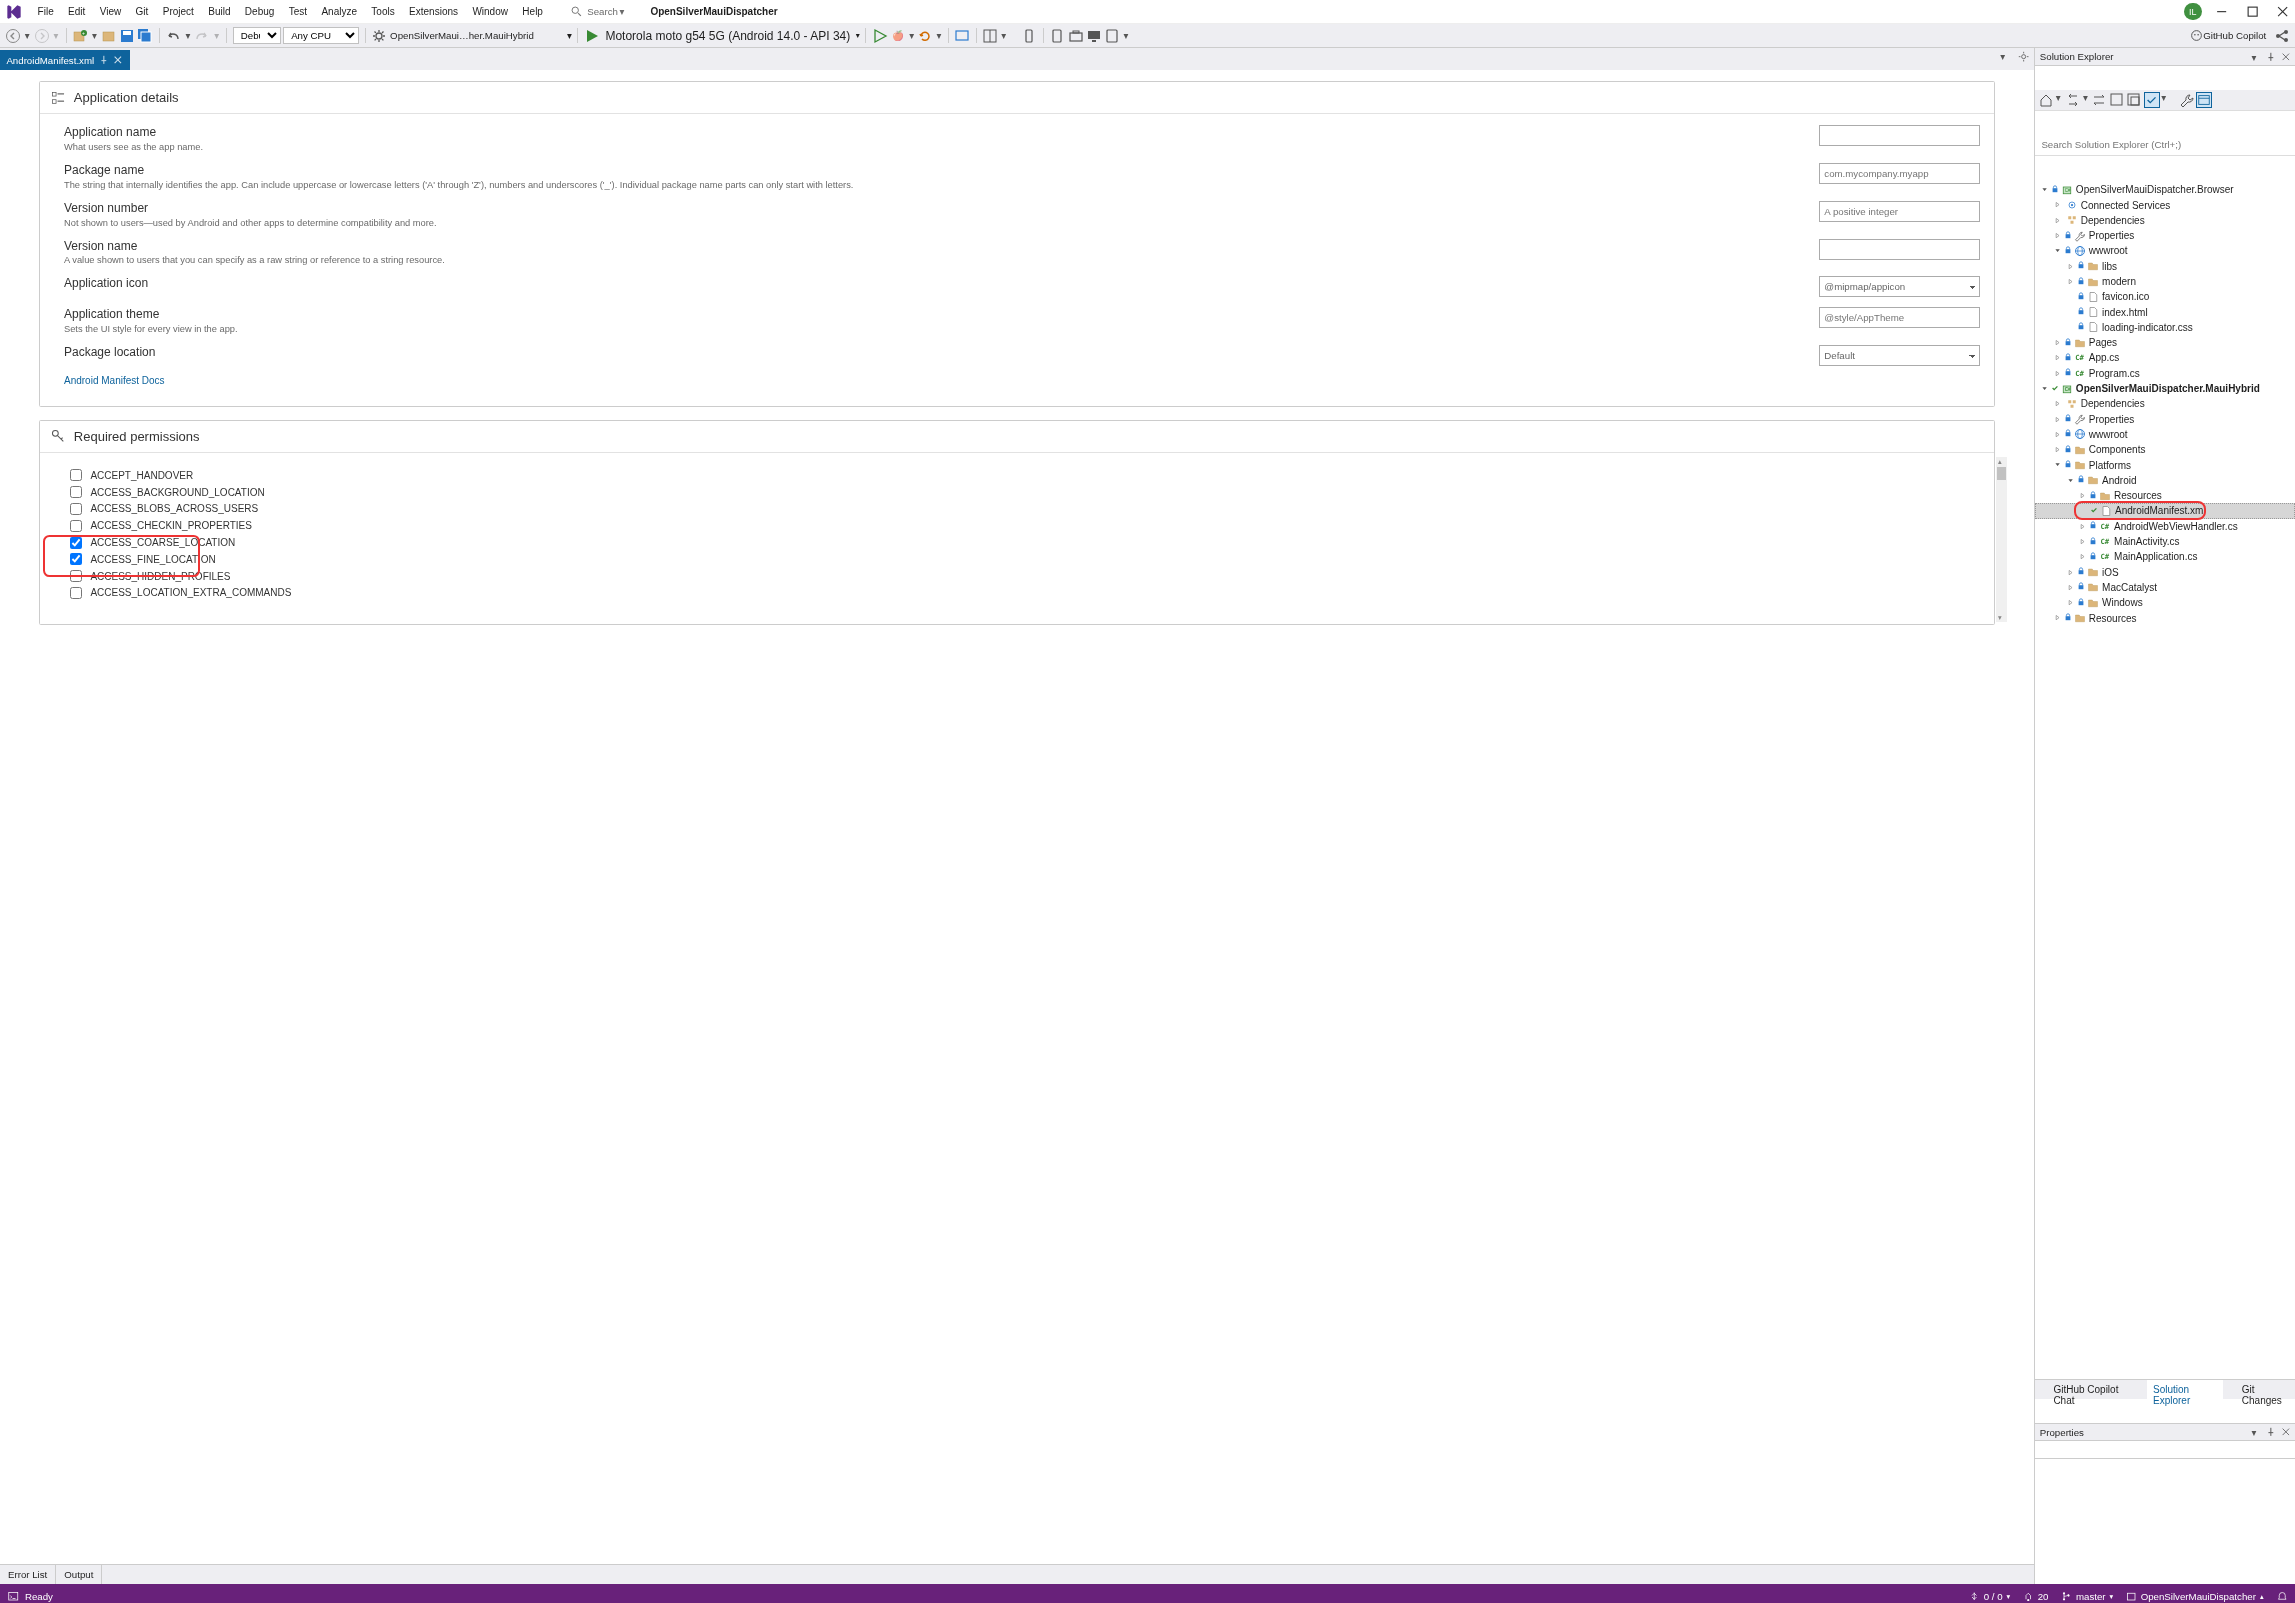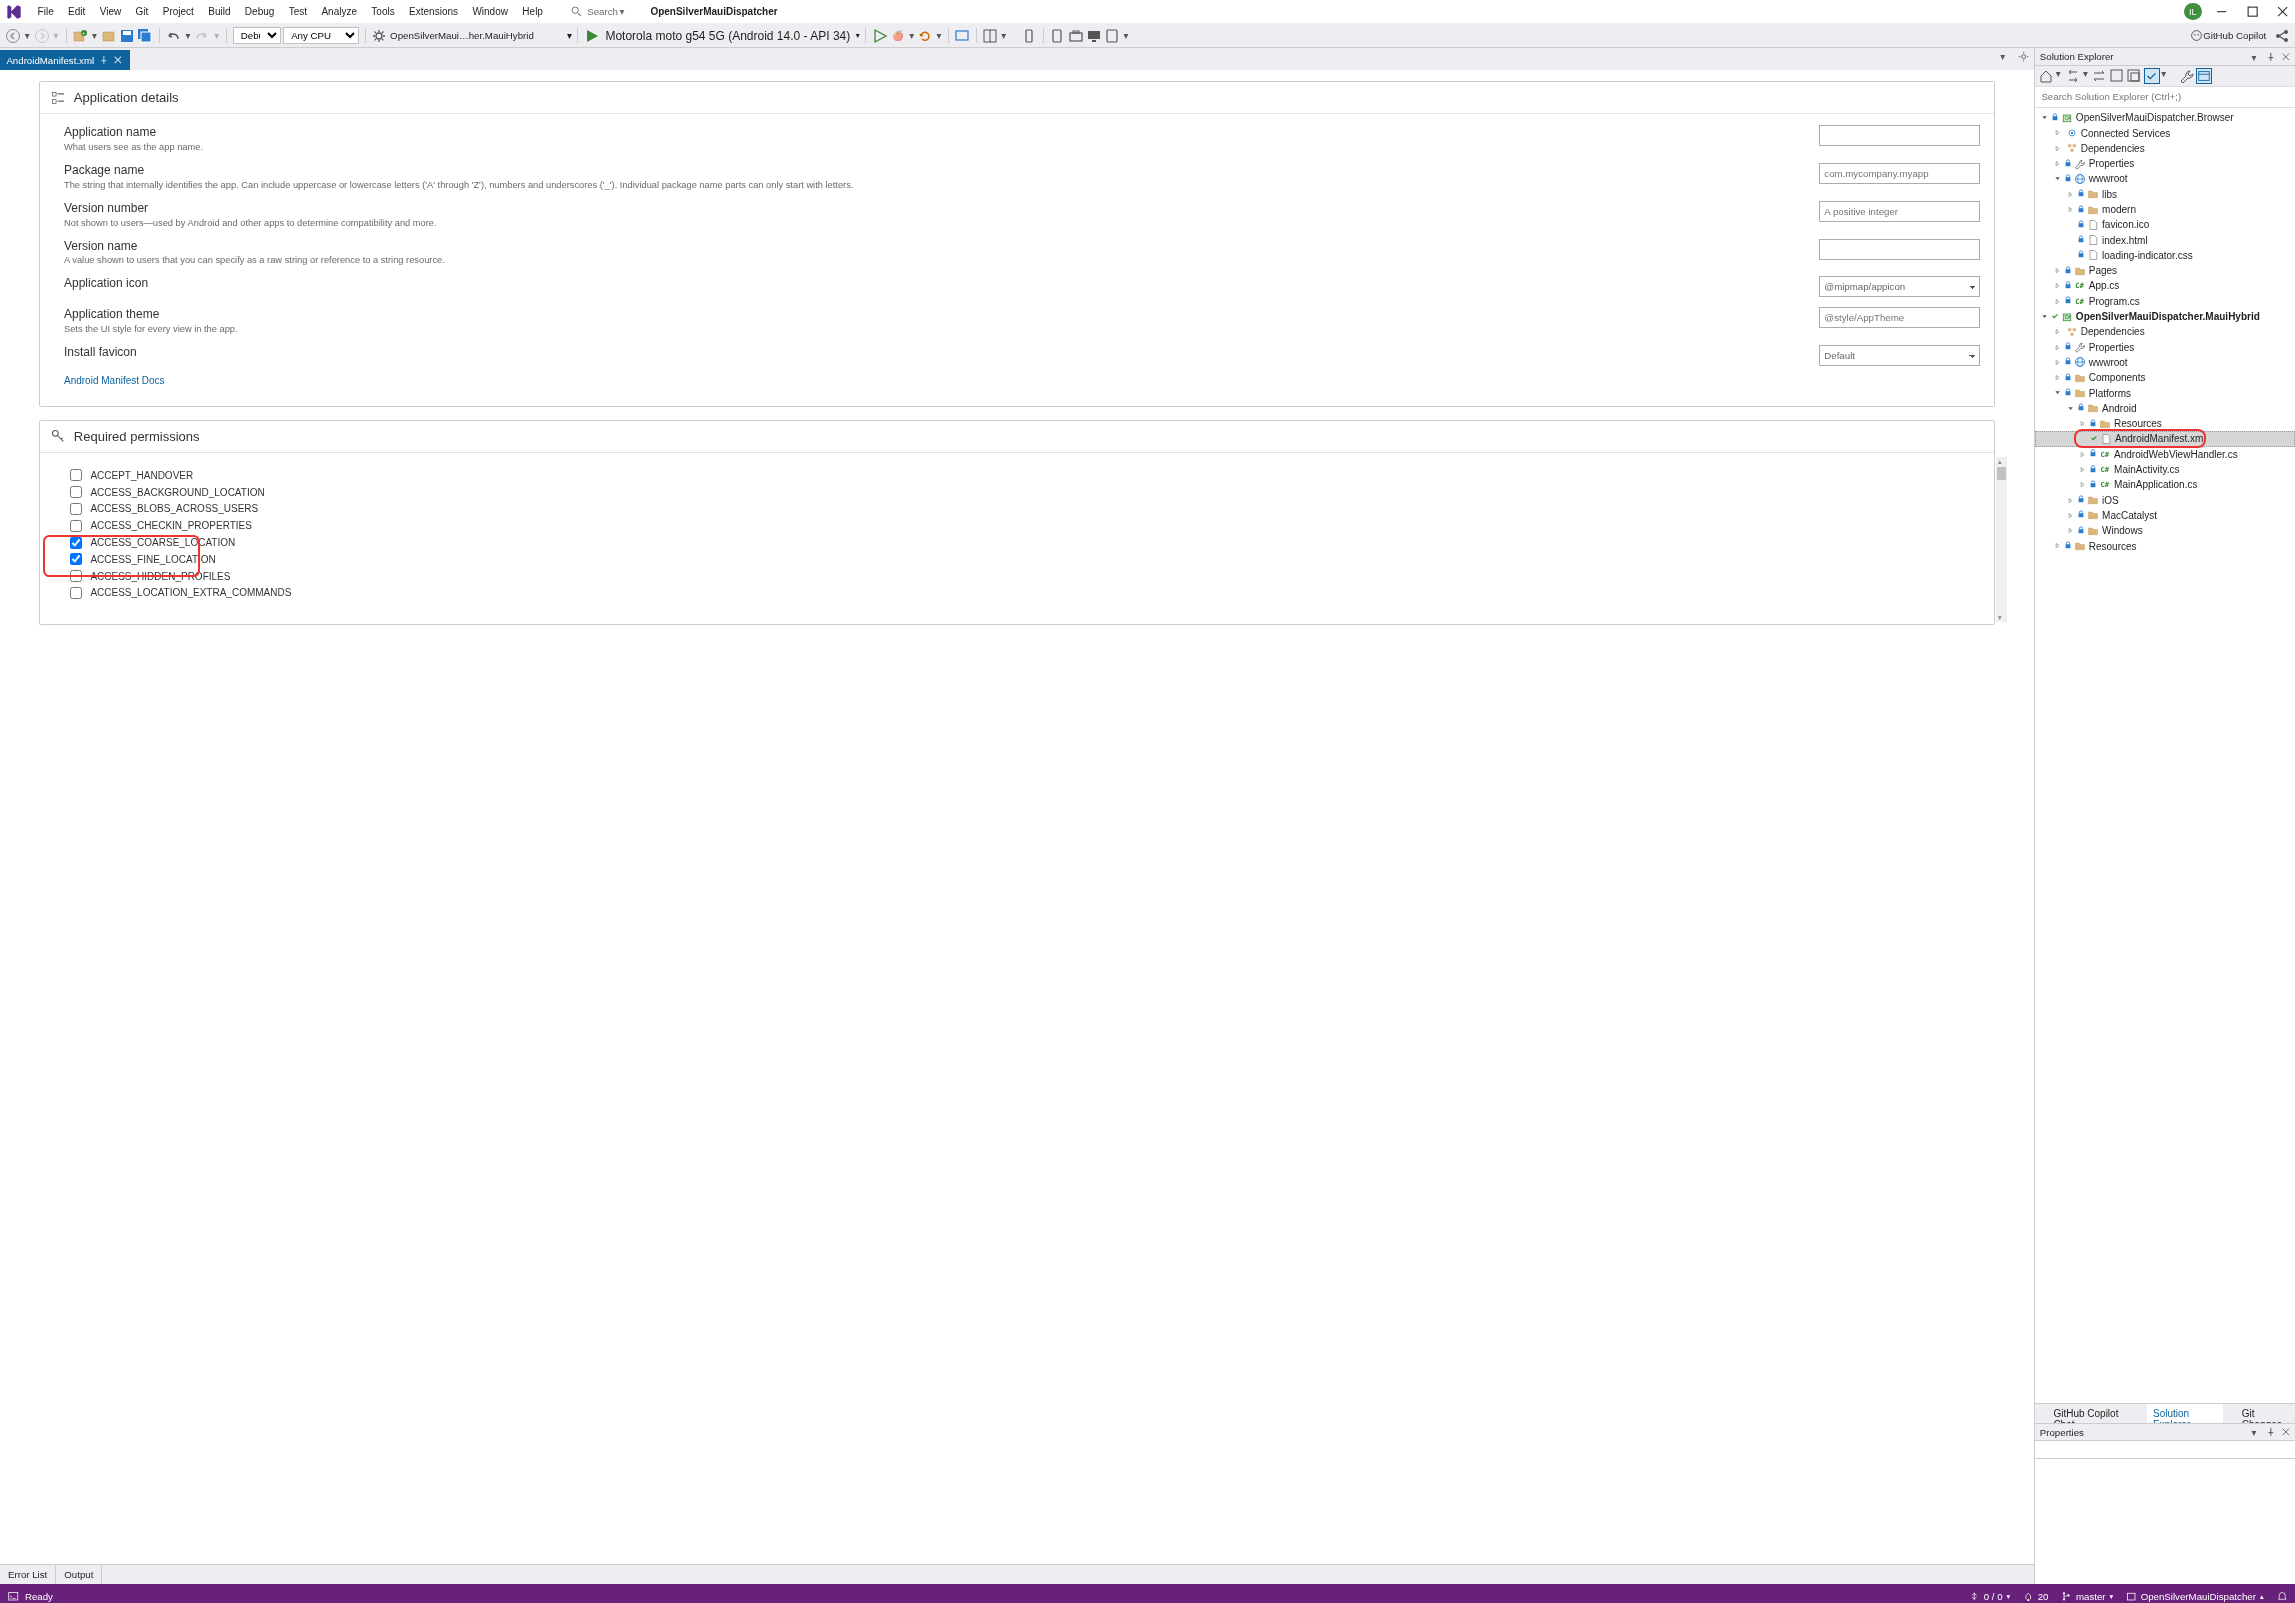--- a/index.html
+++ b/index.html
@@ -25,21 +25,21 @@
 .toolbar select, .toolbar .tsel { height: 17.7px; font-size: 9.7px; border: 0.8px solid #c1c1c1; background: #fff; padding: 0 3.2px; }
 .toolbar .tsel { display: inline-flex; align-items: center; min-width: 40px; }
 .toolbar .config-sel { min-width: 201px; display: flex; align-items: center; gap: 3.2px; }
 .toolbar .play { color: #388a34; }
 .toolbar .right { margin-left: auto; display: flex; align-items: center; gap: 3.2px; }
 .toolbar .copilot { display: flex; align-items: center; color: #1e1e1e; font-size: 9.7px; padding: 1.6px 4.8px; }
 
 
 .main { display: flex; height: calc(100vh - 24px - 24px - 19.3px); }
 .editor-area { flex: 1; display: flex; flex-direction: column; background: #fff; min-width: 0; }
-.side-area { width: 261px; display: flex; flex-direction: column; border-left: 0.8px solid #ccc; }
+.side-area { width: 261px; display: flex; flex-direction: column; border-left: 0.8px solid #ccc; gap: 24px; }
 
 
 .tabstrip { height: 22px; background: #eeeef2; display: flex; align-items: flex-end; position: relative; }
 .tabstrip .tab { background: #0e639c; color: #fff; height: 20px; padding: 0 6.4px; display: flex; align-items: center; gap: 4.8px; font-size: 9.7px; }
 .tabstrip .tab .pin, .tabstrip .tab .close { width: 9.7px; height: 9.7px; cursor: pointer; opacity: 0.8; }
 .tabstrip .right-icons { position: absolute; right: 4.8px; top: 3.2px; display: flex; gap: 6.4px; color: #555; }
 .tabstrip .right-icons .ic { width: 11.3px; height: 11.3px; cursor: pointer; }
 
 
 .manifest { flex: 1; overflow: auto; padding: 11.3px 39px 24px 39px; }
@@ -380,21 +380,21 @@
             </div>
             <div class="mf-row">
               <div class="mf-left">
                 <div class="mf-label">Application theme</div>
                 <div class="mf-sub">Sets the UI style for every view in the app.</div>
               </div>
               <div class="mf-right"><input class="mf-input" placeholder="@style/AppTheme" style=""></div>
             </div>
             <div class="mf-row">
               <div class="mf-left">
-                <div class="mf-label">Install favicon</div>
+                <div class="mf-label">Package location</div>
               </div>
               <div class="mf-right"><select class="mf-select"><option>Default</option></select></div>
             </div>
             <div class="mf-row">
               <a class="mf-link" href="#">Android Manifest Docs</a>
             </div>
           </div>
       </div>
 
       <div class="mf-section" style="position:relative;overflow:visible">

